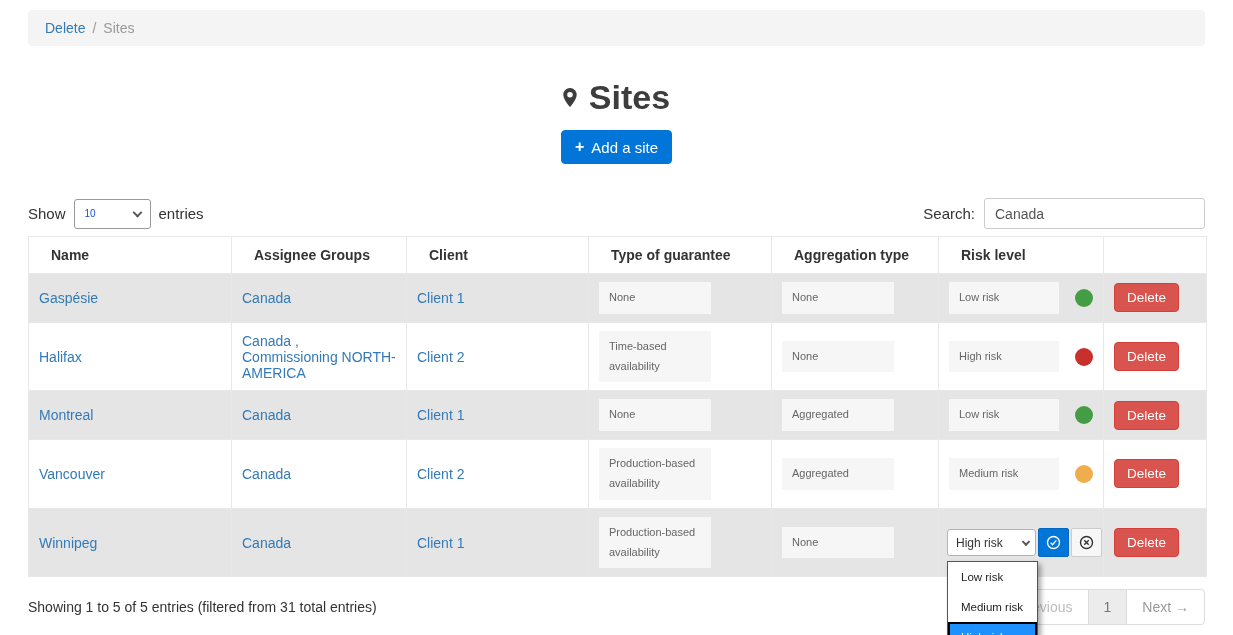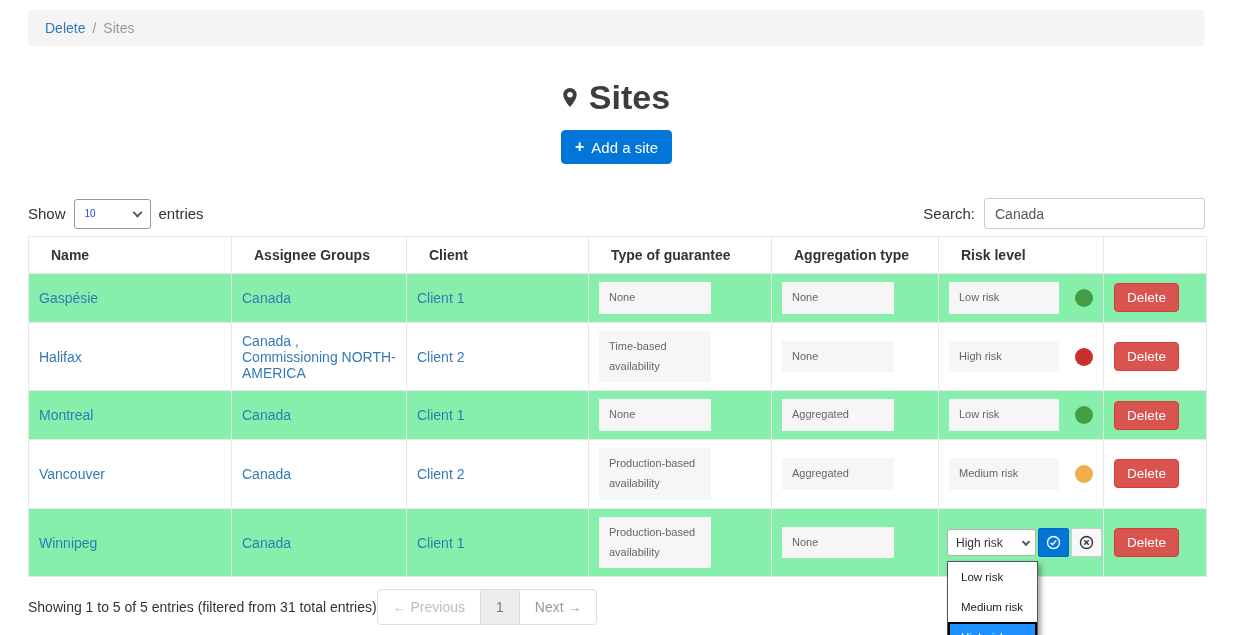--- a/index.html
+++ b/index.html
@@ -25,21 +25,21 @@
   .sel-wrap { position:relative; display:inline-block; }
   select.length-select { appearance:none; -webkit-appearance:none; width:77px; height:30px; border:1px solid #999; border-radius:3px; background:#fff; font-size:10px; color:#1d4ed8; padding:0 22px 0 10px; font-family:inherit; }
   .chev { position:absolute; right:10px; top:50%; width:7px; height:7px; border-right:2px solid #555; border-bottom:2px solid #555; transform:translateY(-70%) rotate(45deg); pointer-events:none; }
   .ctrl-right { display:flex; align-items:center; gap:9px; }
   .search-input { width:221px; height:31px; border:1px solid #ccc; border-radius:3px; padding:0 10px; font-size:14px; color:#555; font-family:inherit; }
 
   
   table { width:100%; margin-top:7px; border-collapse:collapse; table-layout:fixed; }
   th, td { border:1px solid #e8e8e8; padding:8px 10px; font-size:14px; text-align:left; vertical-align:middle; }
   th { color:#333; font-weight:bold; padding:10px 22px; }
-  tr.odd { background:#86efac; }
+  tr.odd { background:#e5e5e5; }
   td a { color:#337ab7; text-decoration:none; }
   .val-box { display:inline-block; width:112px; background:#f6f6f6; color:#666; font-size:11px; line-height:1.8; padding:6px 10px; }
   .risk-cell { display:flex; align-items:center; gap:16px; }
   .risk-dot { width:18px; height:18px; border-radius:50%; flex:none; }
   .btn-delete { background:#d9534f; border:1px solid #d43f3a; color:#fff; font-size:13.5px; padding:6px 12px; border-radius:4px; cursor:pointer; font-family:inherit; }
 
   
   td.editor-cell { padding:6px 1px 6px 8px; }
   .editor { position:relative; display:flex; align-items:center; }
   select.risk-select { appearance:none; -webkit-appearance:none; width:89px; height:27px; border:1px solid #b3b3b3; border-radius:3px; background:#fff; font-size:12px; color:#333; padding:0 18px 0 8px; font-family:inherit; }
@@ -47,21 +47,21 @@
   .risk-select-wrap .chev { right:7px; width:6px; height:6px; }
   .btn-confirm { width:32px; height:29px; background:#0275d8; border:1px solid #0268c0; border-radius:2px; margin-left:2px; display:flex; align-items:center; justify-content:center; cursor:pointer; }
   .btn-cancel { width:32px; height:29px; background:#f7f7f7; border:1px solid #ccc; border-radius:2px; margin-left:2px; display:flex; align-items:center; justify-content:center; cursor:pointer; }
 
   
   .select-popup { position:absolute; top:33px; left:0; width:91px; background:#fff; border:1px solid #555; box-shadow:3px 3px 5px rgba(0,0,0,0.35); z-index:20; }
   .select-popup .opt { padding:9px 13px; font-size:11.5px; color:#222; cursor:default; }
   .select-popup .opt.selected { color:#fff; border:2px solid #000; padding:7px 11px; }
 
   
-  .footer { display:flex; align-items:center; margin-top:12px; }
+  .footer { display:flex; justify-content:space-between; align-items:center; margin-top:12px; }
   .summary { font-size:14px; color:#333; }
   .pagination { display:flex; border:1px solid #ddd; border-radius:4px; overflow:hidden; font-size:14px; background:#fff; }
   .pagination .pg { padding:9px 15px; cursor:pointer; }
   .pg-prev { color:#bdbdbd; border-right:1px solid #ddd; }
   .pg-num { background:#ececec; color:#777; border-right:1px solid #ddd; padding:9px 17px; }
   .pg-next { color:#9a9a9a; }
 </style>
 </head>
 <body>
 

